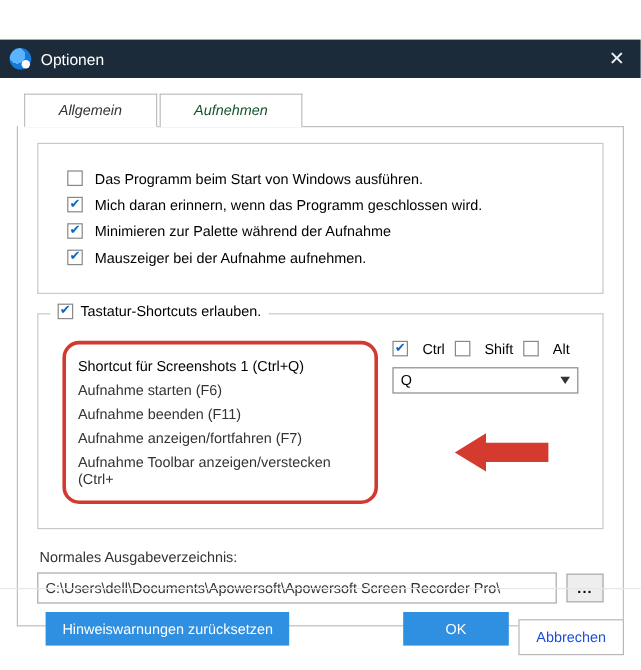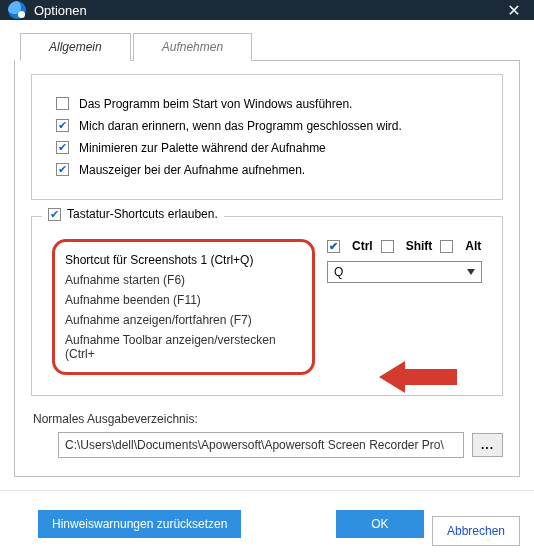--- a/index.html
+++ b/index.html
@@ -9,24 +9,25 @@
     font-size: 12px;
     background: #fff;
     width: 534px;
     height: 558px;
     overflow: hidden;
     position: relative;
   }
   .titlebar {
     background: #1c2b3a;
     color: #fff;
-    height: 20px;
+    height: 32px;
     display: flex;
     align-items: center;
     padding: 0 8px;
+    margin-top: 33px;
   }
   .titlebar .app-icon {
     width: 18px; height: 18px;
     background: radial-gradient(circle at 35% 35%, #5bb4ff 0 40%, #1679d8 41% 100%);
     border-radius: 50%;
     margin-right: 8px;
     position: relative;
   }
   .titlebar .app-icon::after{
     content:"";
@@ -60,21 +61,21 @@
     margin-right: 2px;
     position: relative;
     top: 1px;
     cursor: pointer;
     color:#333;
   }
   .tab.active {
     background: #fff;
     border-bottom: 1px solid #fff;
   }
-  .tab.inactive { color:#737373;text-align:center; }
+  .tab.inactive { color:#14532d;text-align:center; }
   .panel {
     border: 1px solid #bfbfbf;
     border-top: none;
     padding: 14px 16px 18px 16px;
     margin-top: -1px;
   }
   .group {
     border: 1px solid #c9c9c9;
     padding: 14px 14px;
     margin-bottom: 16px;
@@ -127,23 +128,22 @@
     padding:3px 0;
     color:#333;
     cursor:pointer;
   }
   .shortcut-list div.sel{
     color:#000;
   }
   .mods{
     display:flex;
     gap:8px;
-    align-items:flex-end;
+    align-items:flex-start;
     margin-bottom:8px;
-    font-weight:bold;
   }
   .mods .chk{ margin-right:4px; }
   .key-select{
     border:1px solid #8a8a8a;
     background:#fff;
     padding:3px 6px;
     width:155px;
     display:flex;
     justify-content:space-between;
     align-items:center;
@@ -164,21 +164,20 @@
     align-items:center;
   }
   .outdir-input{
     flex:1;
     border:1px solid #a9a9a9;
     padding:5px 6px;
     background:#fff;
     color:#333;
     overflow:hidden;
     white-space:nowrap;
-    margin-left:27px;
   }
   .browse-btn{
     border:1px solid #a9a9a9;
     background:#eee;
     padding:4px 8px;
     cursor:pointer;
     font-weight:bold;
     letter-spacing:1px;
   }
   .footer{

